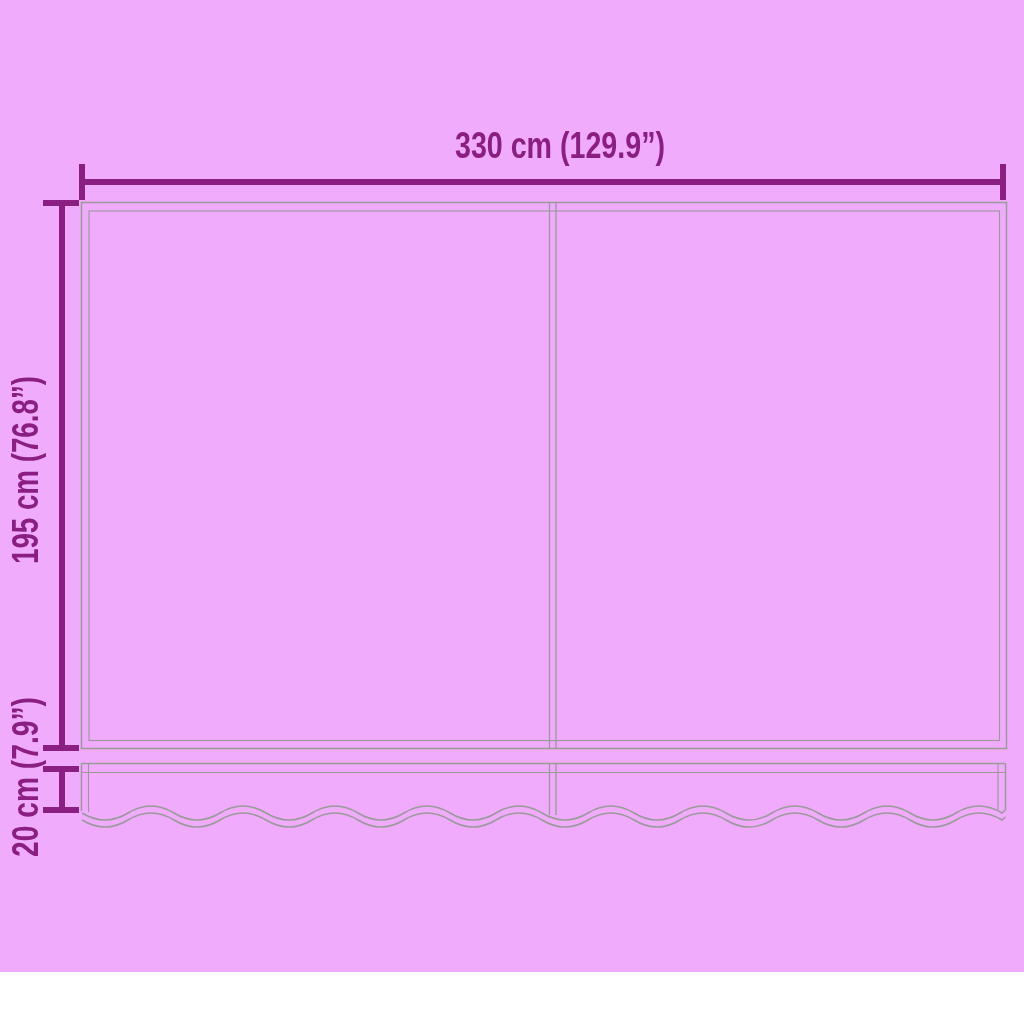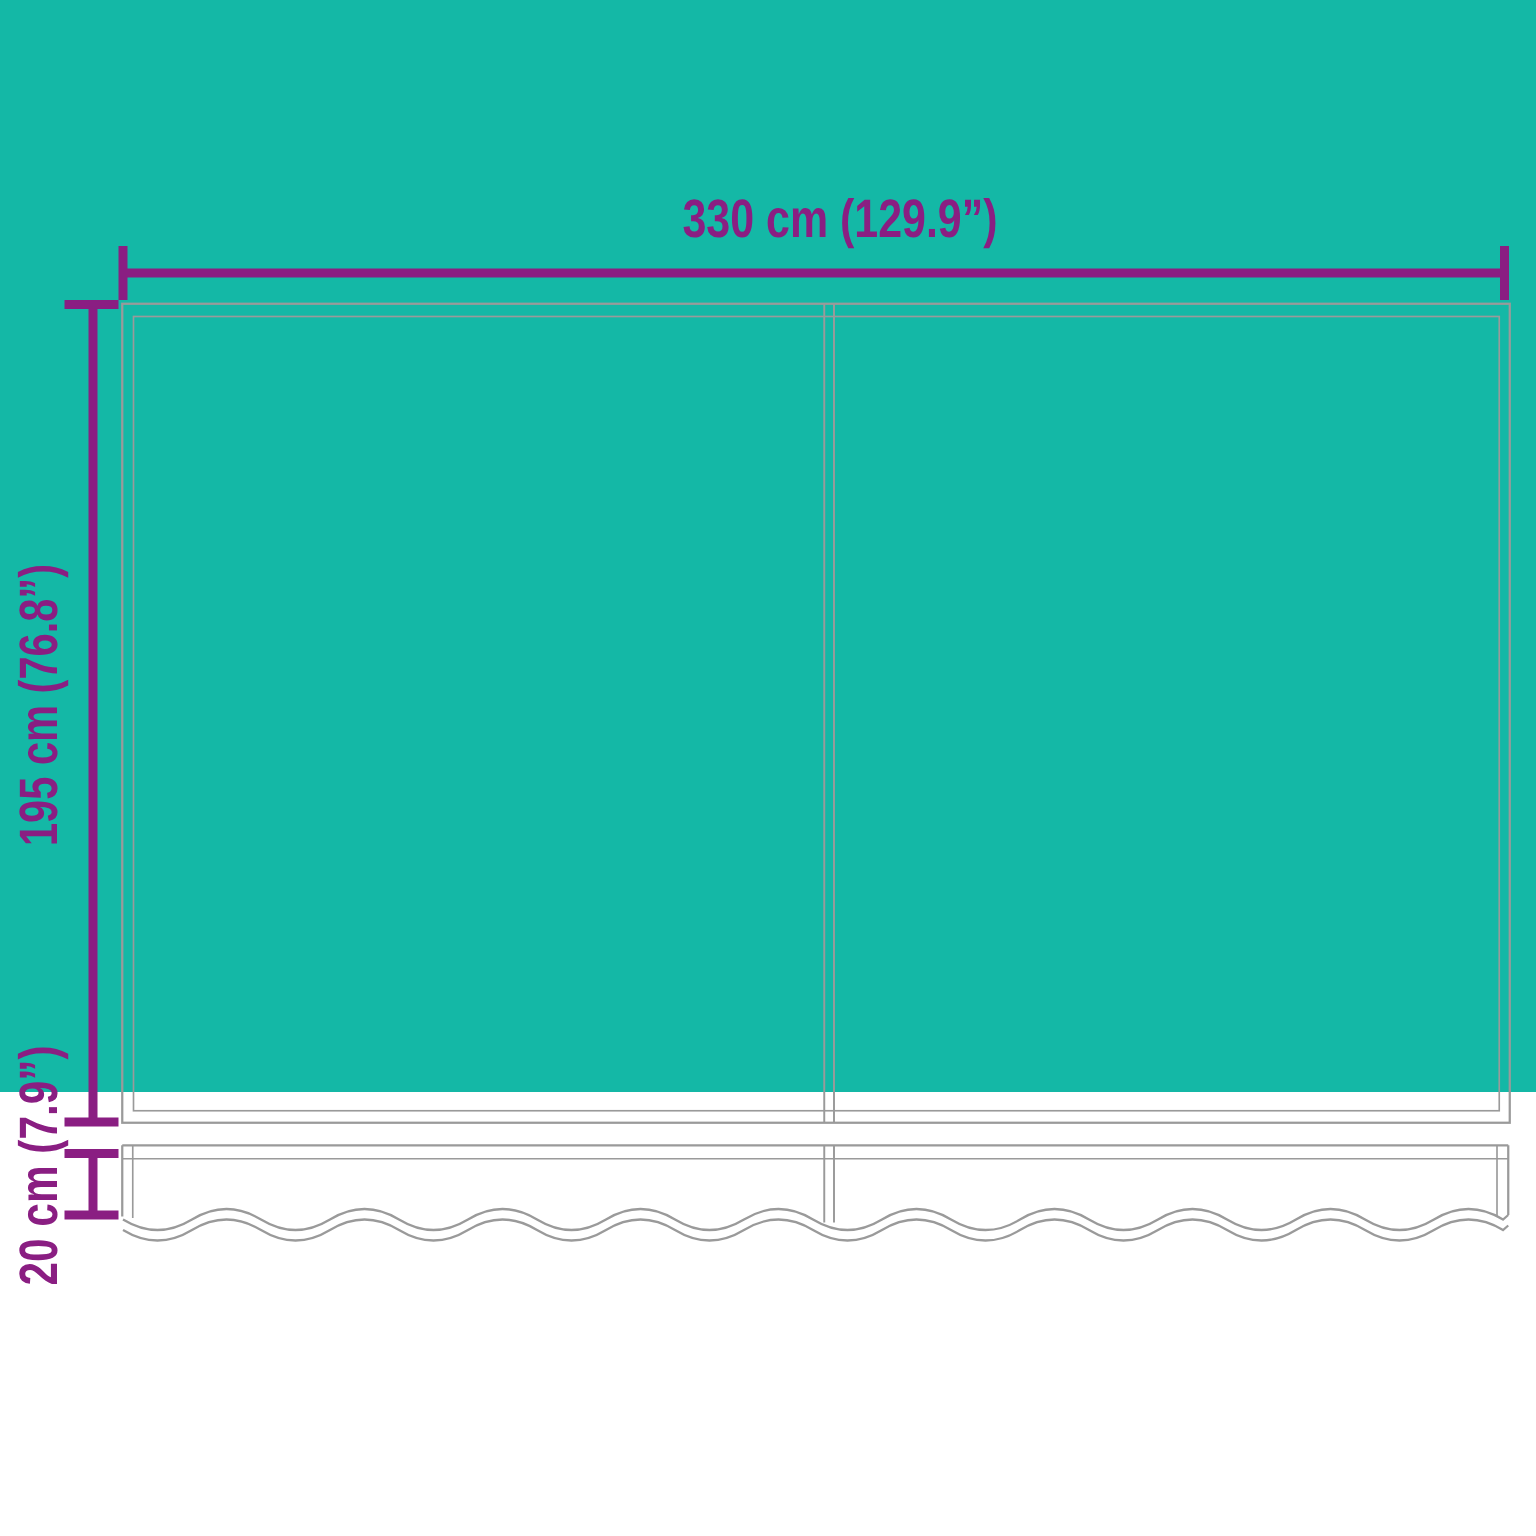--- a/index.html
+++ b/index.html
@@ -7,22 +7,22 @@
     padding: 0;
     width: 1024px;
     height: 1024px;
     background: #ffffff;
     overflow: hidden;
     font-family: "Liberation Sans", sans-serif;
   }
   .canvas {
     position: relative;
     width: 1024px;
-    height: 728px;
-    background: #14b8a6;
+    height: 972px;
+    background: #f0abfc;
   }
   svg text {
     font-family: "Liberation Sans", sans-serif;
     font-weight: 700;
     font-size: 36px;
   }
 </style>
 </head>
 <body>
 

